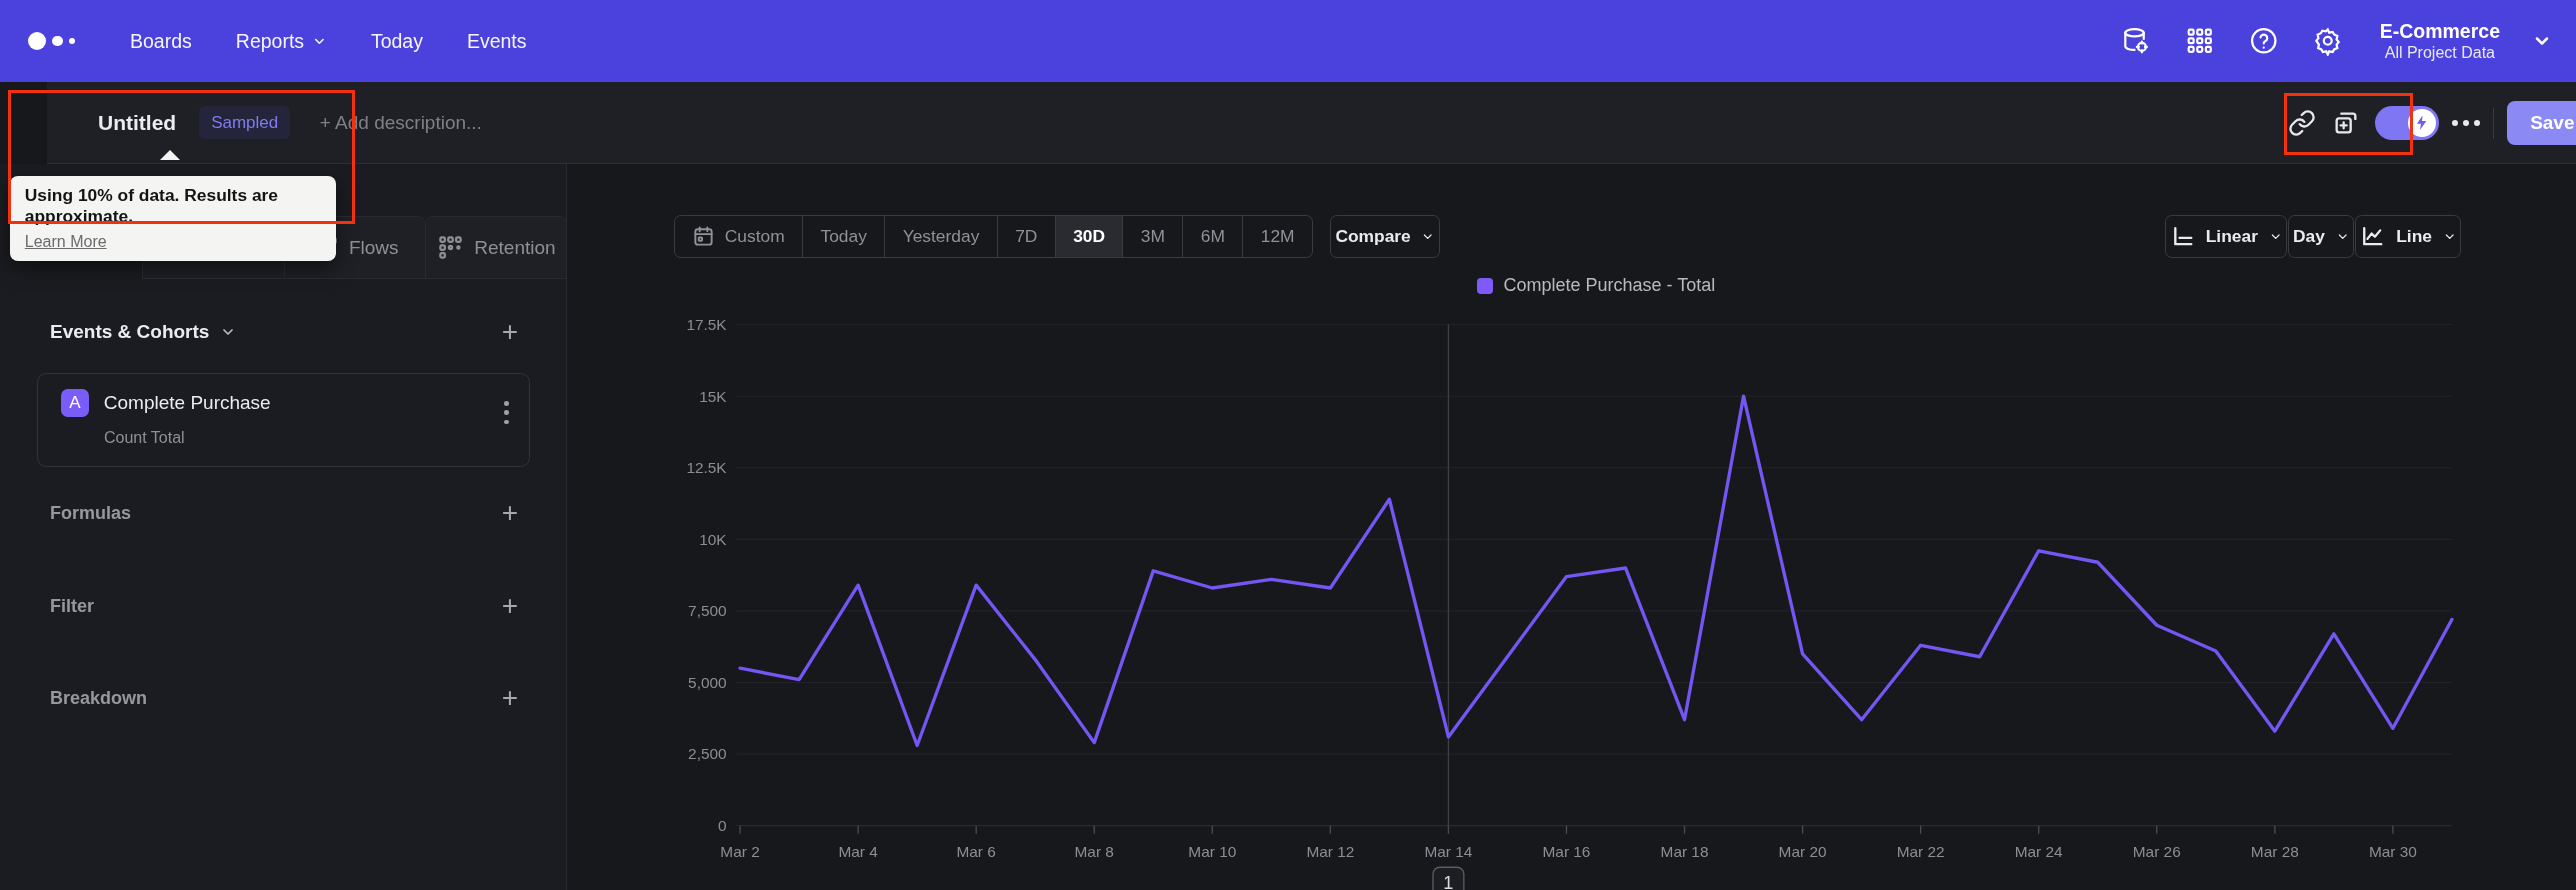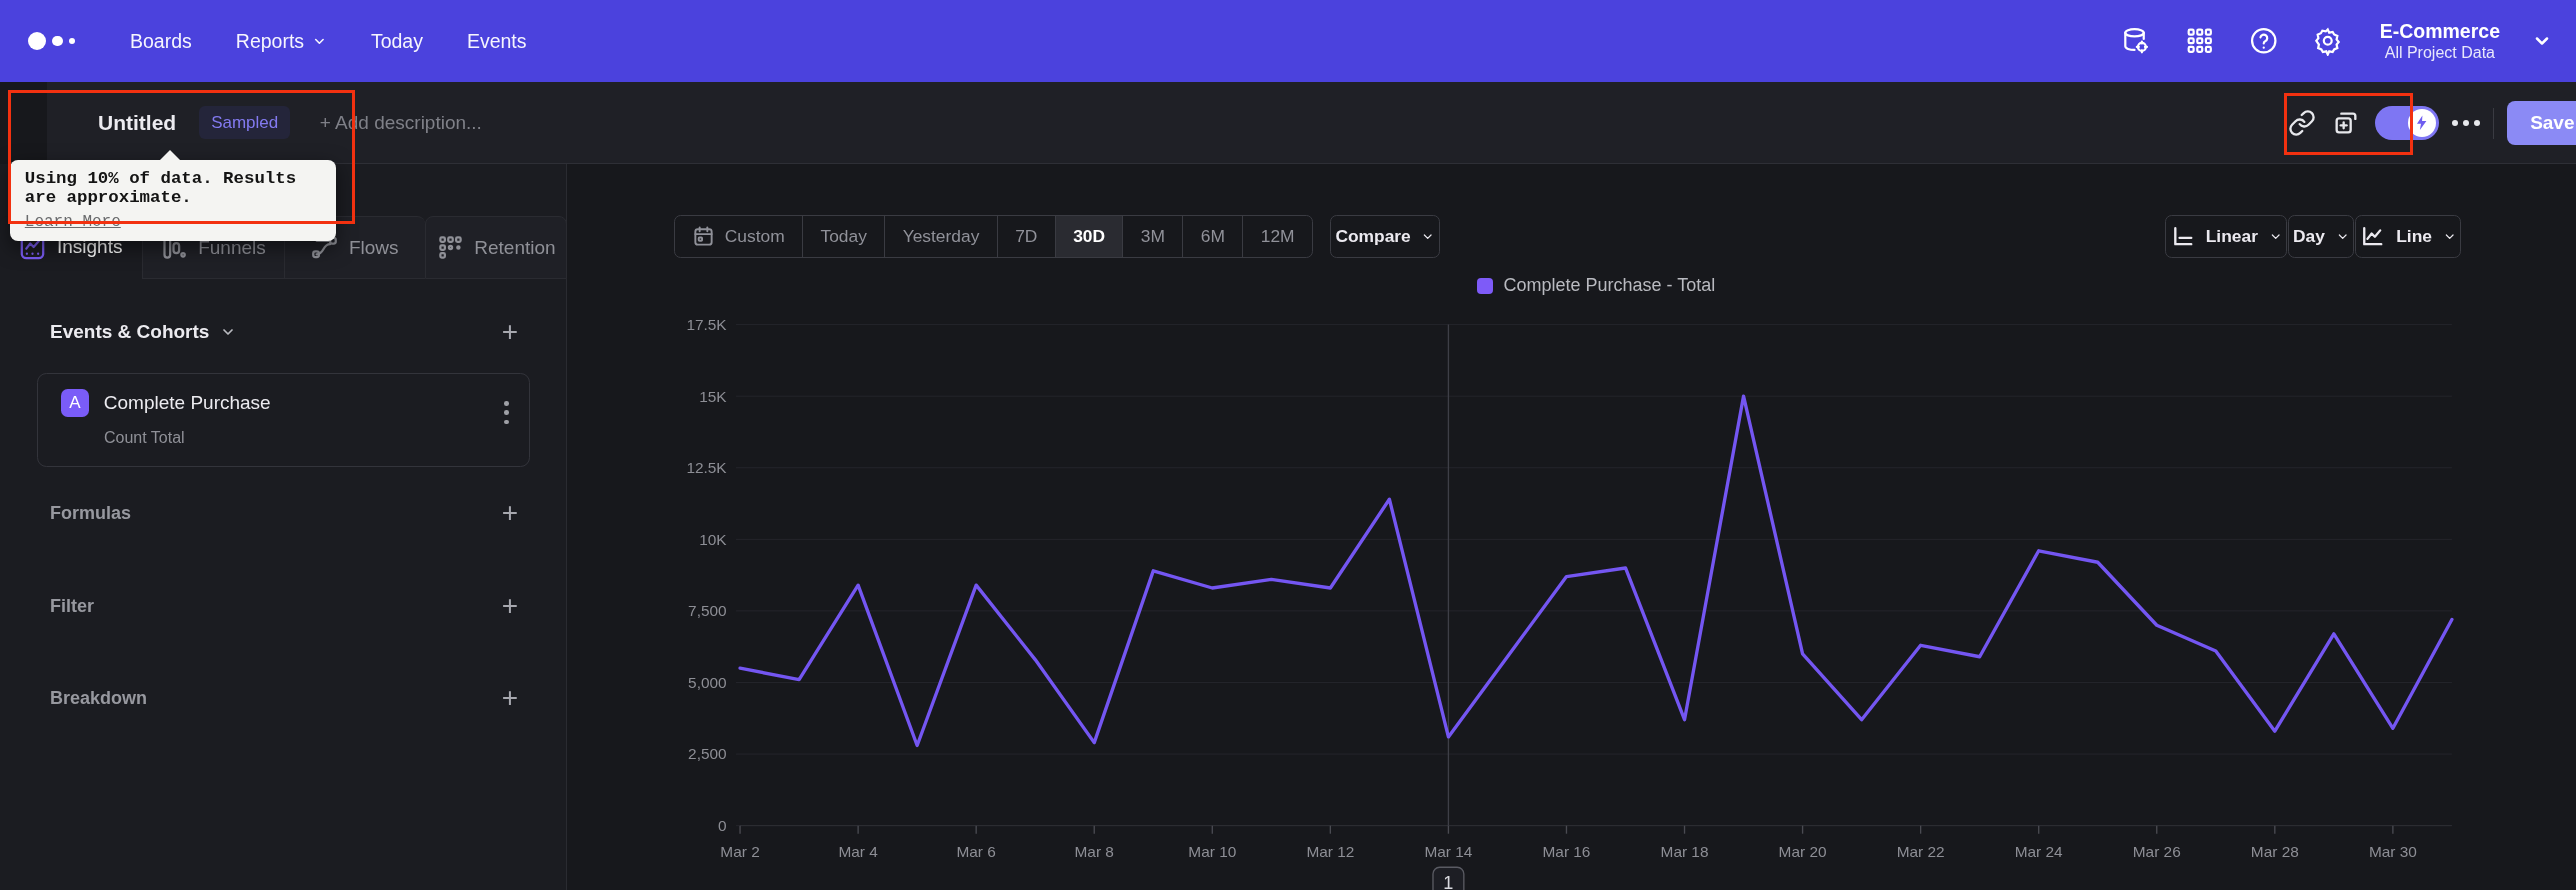--- a/index.html
+++ b/index.html
@@ -90,22 +90,22 @@
   .ctlbtn .chev { width:13.4px; height:13.4px; }
   .controls-right { position:absolute; right:115px; top:51px; display:flex; gap:1px;margin-left:19px; }
   .legend { position:absolute; left:173px; width:1712px; top:111px; display:flex;
     justify-content:center; align-items:center; gap:10.7px; }
   .legend-swatch { width:16px; height:16px; border-radius:4px; background:#7e5bf8; }
   .legend-label { font-size:18px; color:#b9bac0; }
   #chart-svg { position:absolute; left:0; top:0; width:2009px; height:727px; }
   #chart-svg text { font-family:"Liberation Sans","DejaVu Sans",sans-serif; }
 
   
-  .tooltip { position:absolute; left:10px; top:160px; width:326px; min-height:52px; background:#f4f4f2;
-    border-radius:8px; padding:9.4px 14.8px 10.7px 14.8px; box-shadow:0 6.7px 19px rgba(0,0,0,.5); z-index:5;font-family:Liberation Mono, monospace; }
+  .tooltip { position:absolute; left:10px; top:176px; width:326px; min-height:52px; background:#f4f4f2;
+    border-radius:8px; padding:9.4px 14.8px 10.7px 14.8px; box-shadow:0 6.7px 19px rgba(0,0,0,.5); z-index:5; }
   .tooltip .tt1 { font-size:17.4px; font-weight:700; color:#141414; }
   .tooltip .tt2 { font-size:16px; color:#6a6b6d; text-decoration:underline; margin-top:5.4px; cursor:pointer; display:inline-block; }
   .tt-caret { position:absolute; left:160px; top:150px; width:0; height:0; z-index:6;
     border-left:10.7px solid transparent; border-right:10.7px solid transparent; border-bottom:10.7px solid #f4f4f2; }
   .redbox { position:absolute; border:3.4px solid #f23110; z-index:9; pointer-events:none; }
   .redbox1 { left:8px; top:90px; width:347px; height:134px; }
   .redbox2 { left:2284px; top:93px; width:129px; height:62px; }
 </style>
 </head>
 <body>

